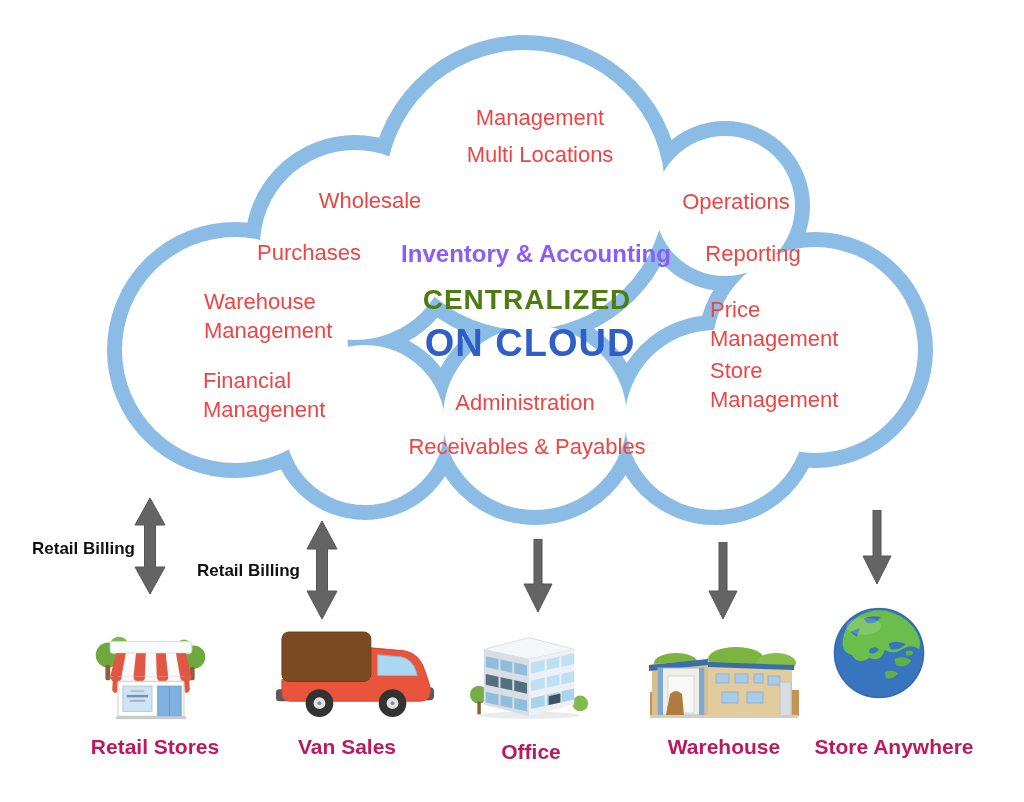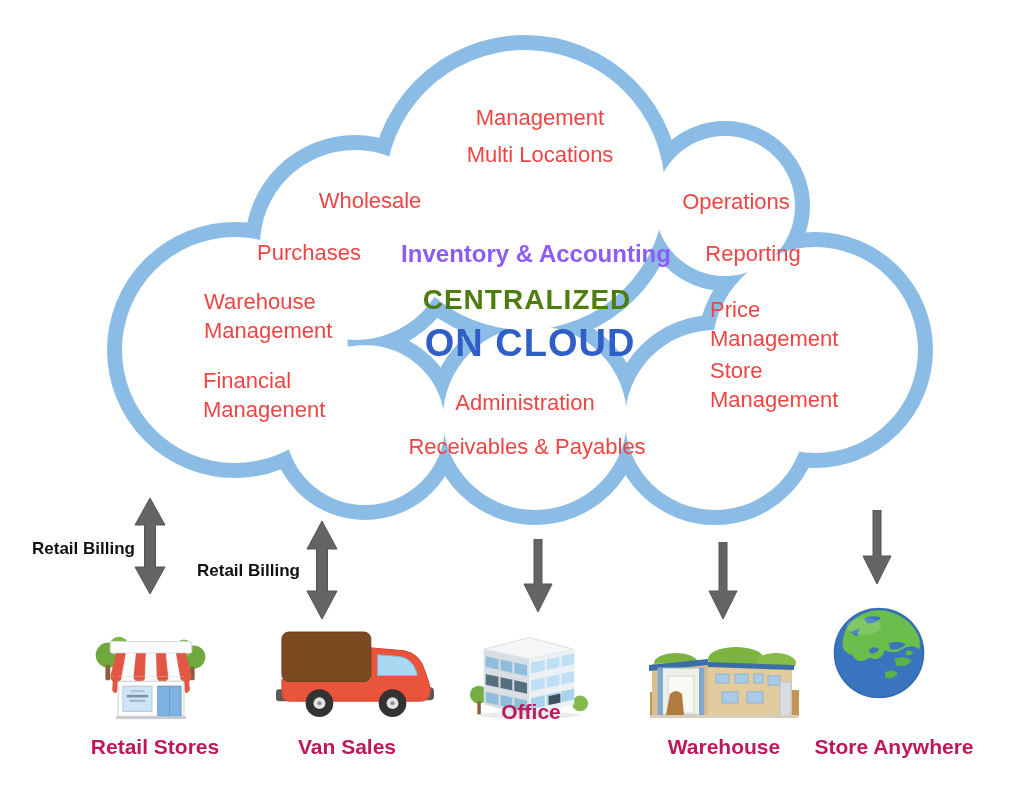--- a/index.html
+++ b/index.html
@@ -206,17 +206,17 @@
     <path d="M40,46 Q46,42 50,46 Q46,52 40,50 Z" fill="#3875BE"></path>
     <path d="M66,56 Q76,52 84,58 Q78,66 68,63 Z" fill="#5DB04A"></path>
     <path d="M56,70 Q64,66 70,71 Q64,78 57,76 Z" fill="#5DB04A"></path>
     <path d="M78,48 Q84,46 86,50 Q82,54 78,52 Z" fill="#5DB04A"></path>
     <ellipse cx="34" cy="22" rx="18" ry="9" fill="#FFFFFF" opacity="0.15"></ellipse>
     <circle cx="50" cy="50" r="46.5" fill="none" stroke="#2C5E9A" stroke-width="1.5" opacity="0.5"></circle>
   </svg>
 
   <div class="endpoint-label" style="left:155px;top:735px;">Retail Stores</div>
   <div class="endpoint-label" style="left:347px;top:735px;">Van Sales</div>
-  <div class="endpoint-label" style="left:531px;top:700px;">Office</div>
+  <div class="endpoint-label" style="left:531px;top:740px;">Office</div>
   <div class="endpoint-label" style="left:724px;top:735px;">Warehouse</div>
   <div class="endpoint-label" style="left:894px;top:735px;">Store Anywhere</div>
 
 </div>
 
 </body></html>

